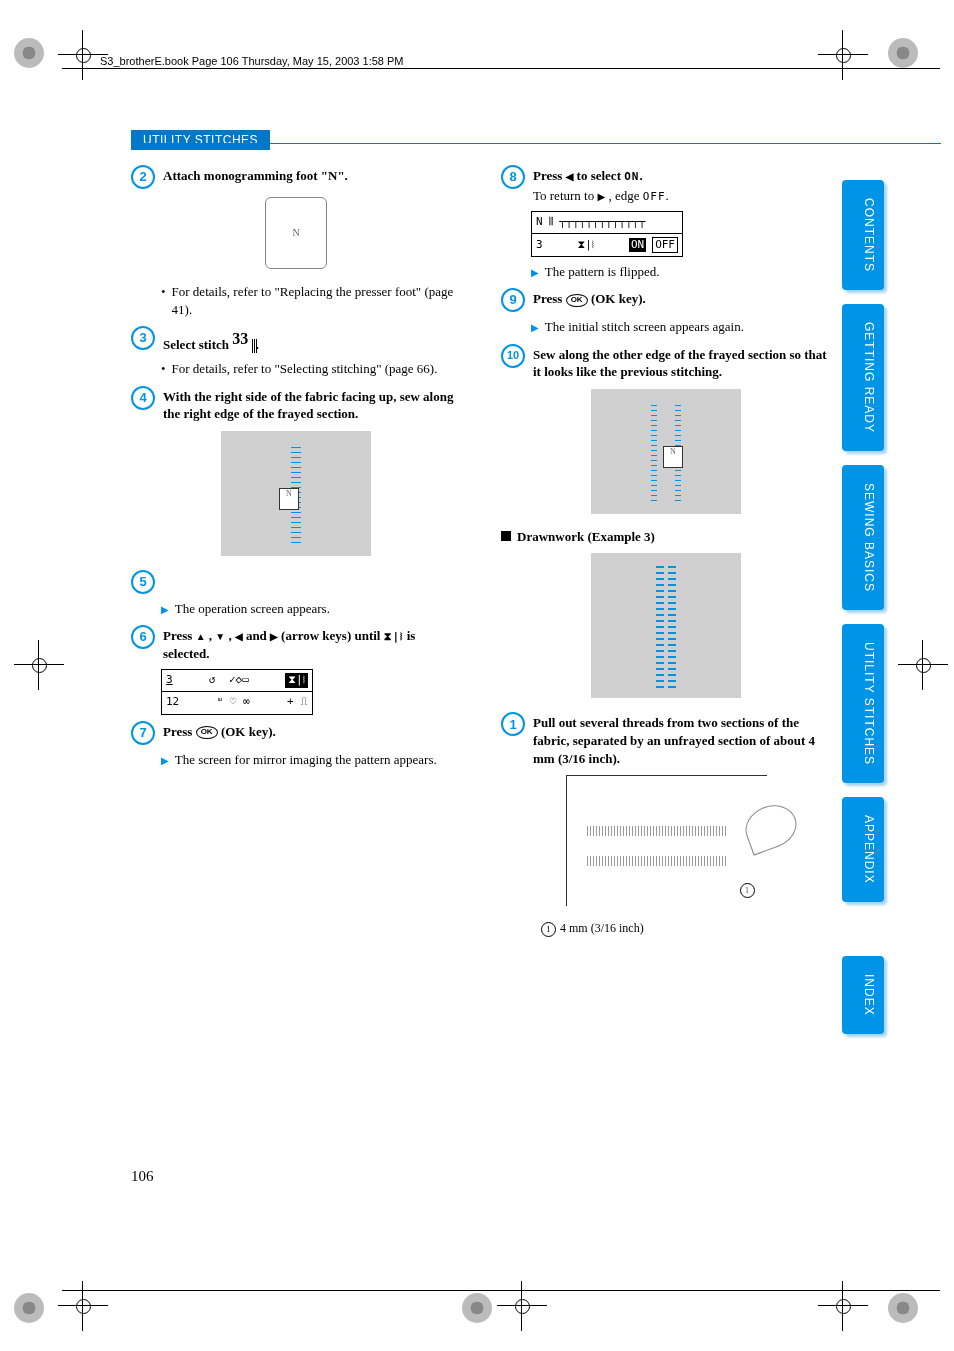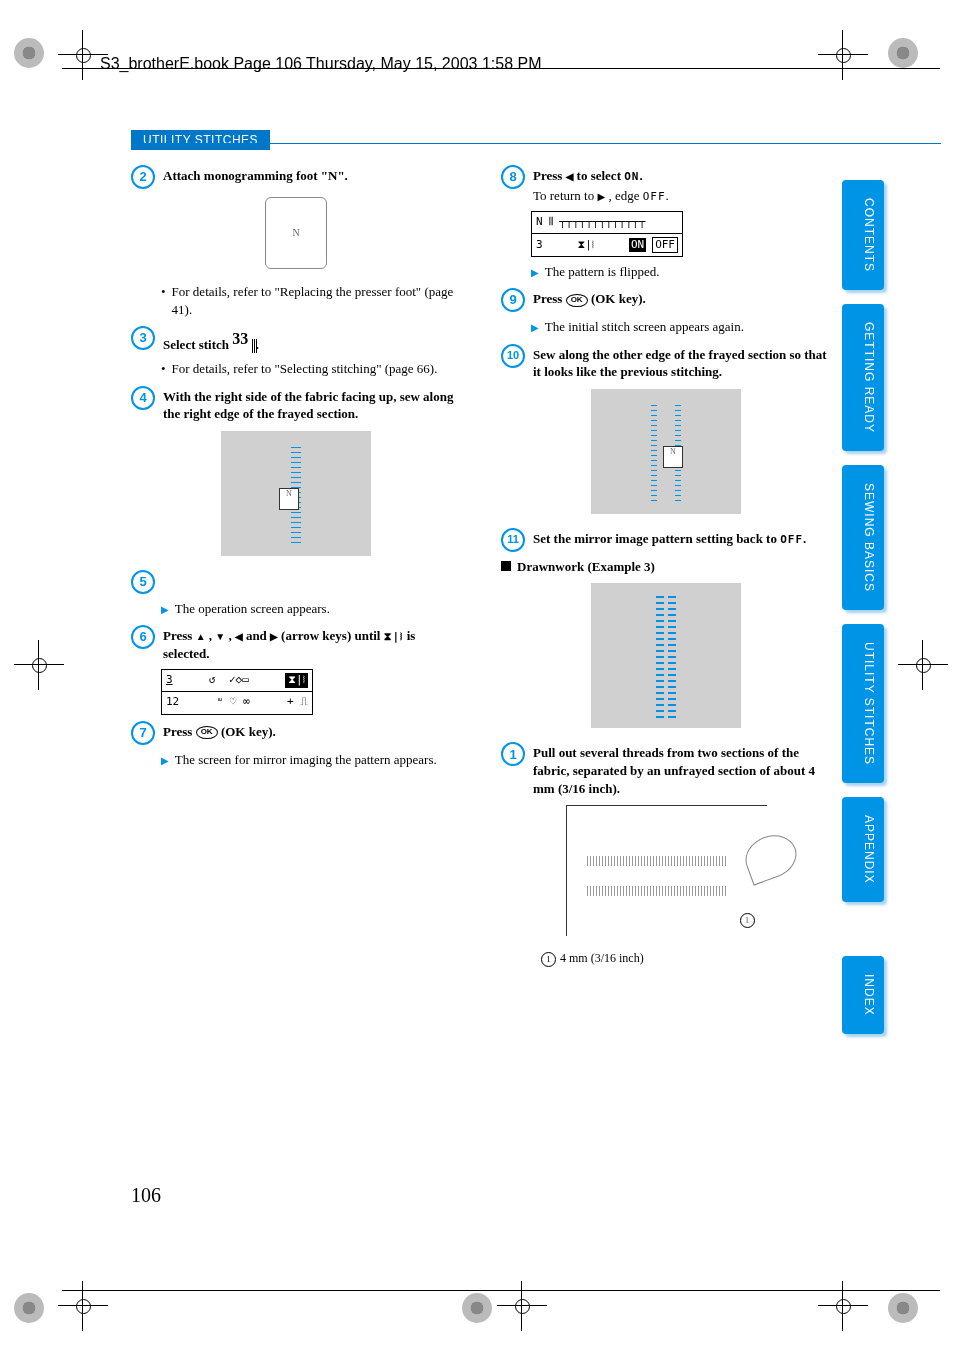--- a/index.html
+++ b/index.html
@@ -28,21 +28,21 @@
   .cross-mark::before, .cross-mark::after {
     content: '';
     position: absolute;
     background: #000;
   }
   .cross-mark::before { left: 14px; top: -10px; width: 1px; height: 50px; }
   .cross-mark::after  { top: 14px; left: -10px; height: 1px; width: 50px; }
   .cross-mark .circ { position: absolute; left: 8px; top: 8px; width: 13px; height: 13px; border: 1px solid #000; border-radius: 50%; }
 
   .topline { position: absolute; top: 68px; left: 62px; right: 14px; height: 1px; background: #000; }
-  .running-head { position: absolute; top: 55px; left: 100px; font-size: 16px; font-family: Arial, sans-serif; }
+  .running-head { position: absolute; top: 55px; left: 100px; font-size: 11px; font-family: Arial, sans-serif; }
   .botline { position: absolute; bottom: 60px; left: 62px; right: 14px; height: 1px; background: #000; }
 
   .section-title {
     position: absolute; top: 130px; left: 131px;
     background: #0077c8; color: #fff;
     font-size: 12px; padding: 3px 12px;
     font-family: Arial, sans-serif;
     letter-spacing: 0.5px;
   }
   .section-rule {
@@ -110,21 +110,21 @@
     text-orientation: mixed;
     font-family: Arial, sans-serif;
     font-size: 12px;
     letter-spacing: 1px;
     padding: 18px 8px;
     border-radius: 4px;
     box-shadow: 3px 3px 3px #a6d3ee;
     text-align: center;
   }
 
-  .page-num { position: absolute; left: 131px; bottom: 144px; font-size: 20px; }
+  .page-num { position: absolute; left: 131px; bottom: 166px; font-size: 15px; }
 
   .subhead { font-weight: bold; margin: 6px 0 8px 0; display:flex; gap:6px; }
   .subhead .sq { width:10px; height:10px; background:#000; margin-top:3px; }
 
   .key-oval {
     display:inline-block; border:1px solid #000; border-radius:50%;
     padding: 0 4px; font-size:8px; font-family: Arial,sans-serif;
     vertical-align: middle;
   }
   .key-rect {
@@ -297,26 +297,20 @@
     </div>
     <div class="diagram">
       <div style="display:flex;gap:18px;">
         <div style="width:6px;height:100px;background:repeating-linear-gradient(0deg,#0094e7 0,#0094e7 1px,transparent 1px,transparent 5px);"></div>
         <div style="width:6px;height:100px;background:repeating-linear-gradient(0deg,#0094e7 0,#0094e7 1px,transparent 1px,transparent 5px);position:relative;">
           <div style="position:absolute;left:-12px;top:45px;width:18px;height:20px;background:#fff;border:1px solid #333;font-size:8px;text-align:center;">N</div>
         </div>
       </div>
     </div>
 
-    <div class="step">
-      <div class="badge" style="font-size:11px;">11</div>
-      <div class="txt">
-        <span>Set the mirror image pattern setting back to </span><span class="mono">OFF</span><span>.</span>
-      </div>
-    </div>
 
     <div class="subhead">
       <div class="sq"></div>
       <span>Drawnwork (Example 3)</span>
     </div>
     <div class="diagram" style="height:145px;">
       <div style="display:flex;gap:4px;">
         <div style="width:8px;height:125px;background:repeating-linear-gradient(0deg,#0094e7 0,#0094e7 2px,transparent 2px,transparent 6px);"></div>
         <div style="width:8px;height:125px;background:repeating-linear-gradient(0deg,#0094e7 0,#0094e7 2px,transparent 2px,transparent 6px);"></div>
       </div>

